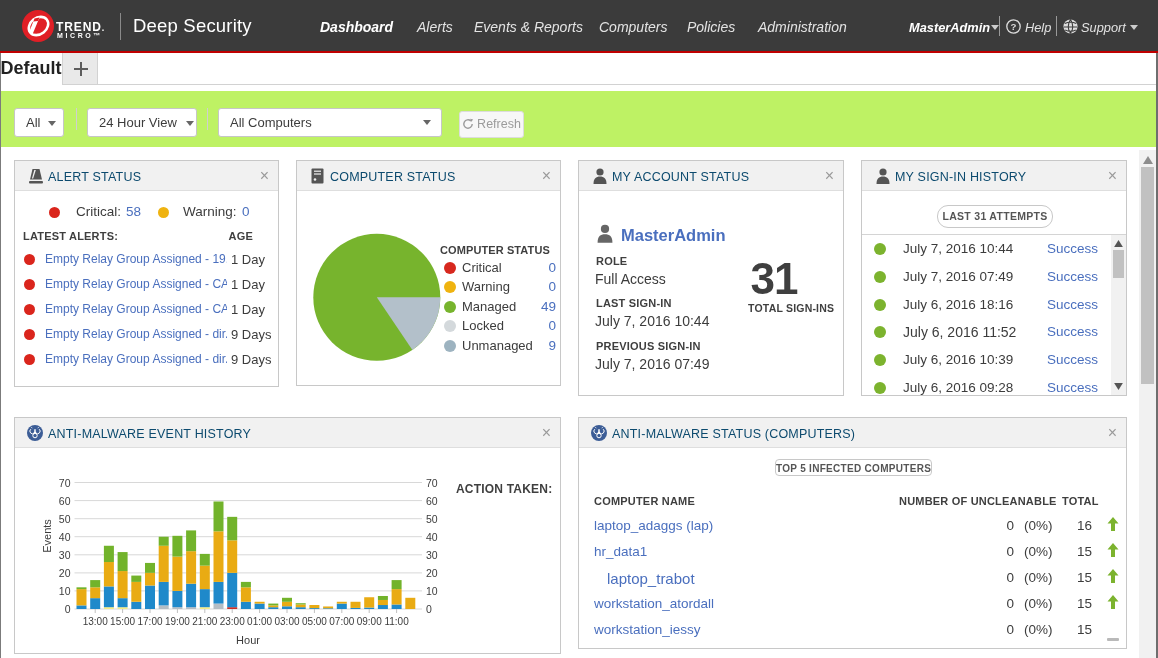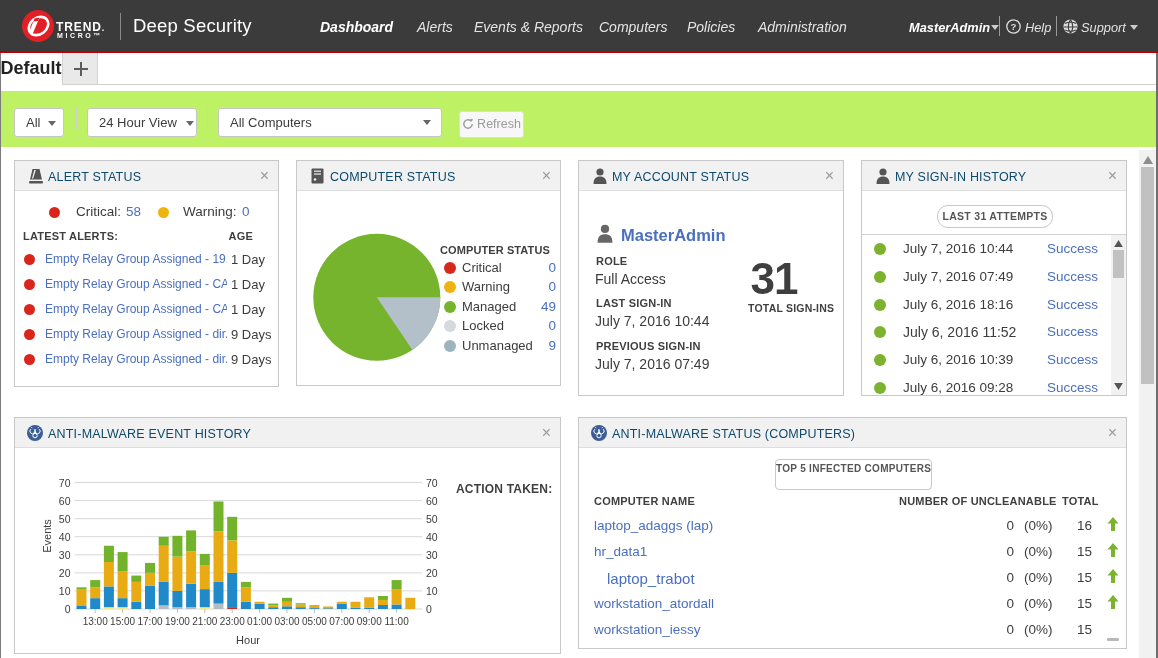--- a/index.html
+++ b/index.html
@@ -423,21 +423,21 @@
       <path d="M3.8 4.2 A2.6 2.6 0 1 0 7.4 4.4"></path>
       <path d="M12.2 4.2 A2.6 2.6 0 1 1 8.6 4.4"></path>
       <circle cx="8" cy="10.6" r="2.2"></circle>
       <circle cx="8" cy="7.6" r="1.2" fill="#fff" stroke="none"></circle>
       <path d="M5.2 3.2 L4.4 2.2 M10.8 3.2 L11.6 2.2" stroke-width="0.9"></path>
     </g>
     </svg>
     <div class="wtitle">ANTI-MALWARE STATUS (COMPUTERS)</div>
     <div class="wx">×</div>
   </div>
-  <div class="gbtn" style="left:196px;top:41px;width:157px;height:31px;line-height:17px;font-size:10px">TOP 5 INFECTED COMPUTERS</div>
+  <div class="gbtn" style="left:196px;top:41px;width:157px;height:17px;line-height:17px;font-size:10px">TOP 5 INFECTED COMPUTERS</div>
   <div class="slab" style="position:absolute;left:15px;top:77px">COMPUTER NAME</div>
   <div class="slab" style="position:absolute;left:320px;top:77px;width:150px;text-align:right;white-space:nowrap">NUMBER OF UNCLEANABLE</div>
   <div class="slab" style="position:absolute;left:483px;top:77px">TOTAL</div>
   <div class="abs" style="left:0;top:95px;width:549px">
     <div style="position:relative;height:26px">
       <span class="blue" style="position:absolute;left:15px;top:5px;font-size:13.5px">laptop_adaggs (lap)</span>
       <span style="position:absolute;left:420px;top:5px;width:15px;text-align:right;font-size:13.5px;color:#3c3c3c">0</span>
       <span style="position:absolute;left:445px;top:5px;font-size:13.5px;color:#3c3c3c">(0%)</span>
       <span style="position:absolute;left:483px;top:5px;width:30px;text-align:right;font-size:13.5px;color:#3c3c3c">16</span>
       <span style="position:absolute;left:528px;top:4px"><svg width="12" height="14" viewBox="0 0 12 14">

